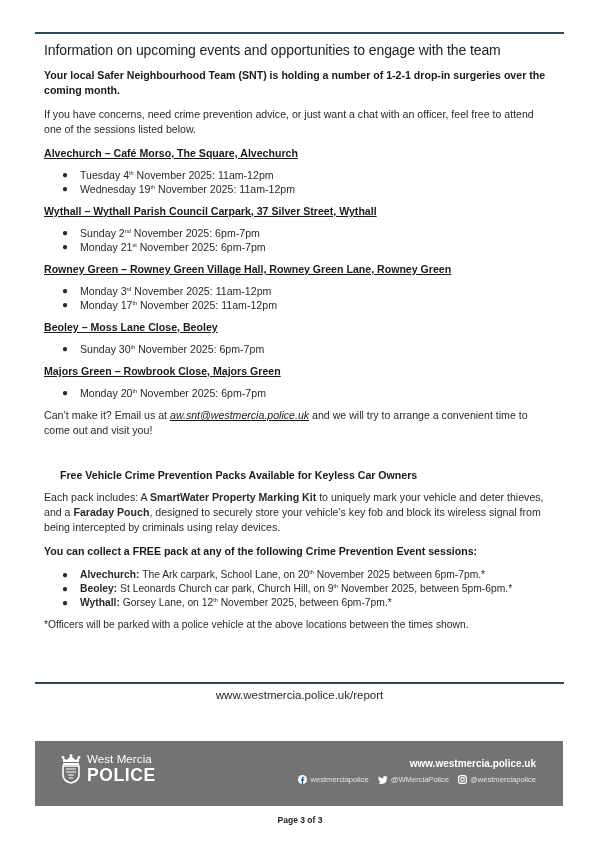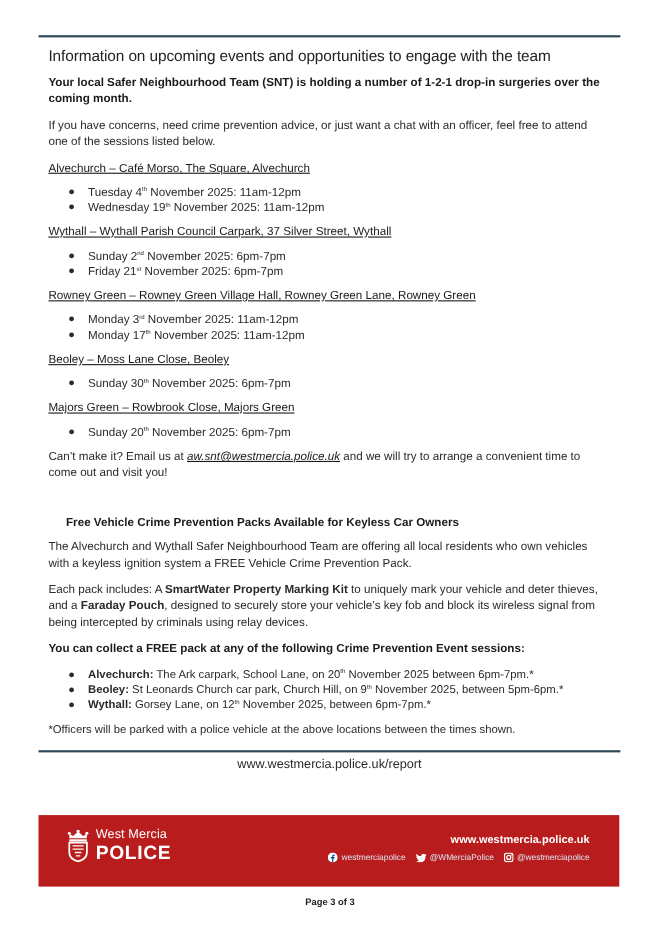--- a/index.html
+++ b/index.html
@@ -6,21 +6,21 @@
     body { width: 600px; height: 847px; position: relative; overflow: hidden;
            font-family: "Liberation Sans", "DejaVu Sans", sans-serif; color: #1f1f1f; }
     .rule { position: absolute; left: 35px; width: 529px; height: 2px; background: #2e4a5a; }
     .rule.top { top: 32px; }
     .rule.bottom { top: 682px; }
 
     .content { position: absolute; left: 44px; top: 40px; width: 510px; }
     .h1 { font-size: 14px; font-weight: normal; color: #222; margin: 2px 0 10px 0; letter-spacing: -0.1px; }
     .lead { font-size: 10.6px; font-weight: bold; line-height: 15px; margin: 0 0 9px 0; color: #1b1b1b; }
     .para { font-size: 10.6px; line-height: 15px; margin: 0 0 9px 0; color: #2a2a2a; }
-    .loc { font-size: 10.6px; font-weight: normal; text-decoration: underline; margin: 0 0 8px 0; color: #1b1b1b; line-height: 14px; }
+    .loc { font-size: 10.6px; font-weight: bold; text-decoration: underline; margin: 0 0 8px 0; color: #1b1b1b; line-height: 14px; }
     ul.sessions { list-style: none; margin: 0 0 8px 0; padding: 0; }
     ul.sessions li { font-size: 10.6px; line-height: 14px; position: relative; padding-left: 36px; color: #2a2a2a; }
     ul.sessions li .bullet { position: absolute; left: 18px; top: 0; font-size: 10px; }
     sup { font-size: 5.5px; vertical-align: 4px; line-height: 0; }
     .email { font-weight: normal; font-style: italic; text-decoration: underline; color: #1b1b1b; }
     .spacer { height: 22px; }
     .h2 { font-size: 10.6px; font-weight: bold; margin: 0 0 9px 0; color: #1b1b1b; padding-left: 16px; }
     ul.events { list-style: none; margin: 0 0 8px 0; padding: 0; }
     ul.events li { font-size: 10.3px; line-height: 14px; position: relative; padding-left: 36px; color: #2a2a2a; }
     ul.events li .bullet { position: absolute; left: 18px; top: 0; font-size: 10px; }
@@ -62,21 +62,21 @@
       <ul class="sessions">
         <li><span class="bullet">●</span><span>Tuesday 4</span><sup>th</sup><span> November 2025: 11am-12pm</span></li>
         <li><span class="bullet">●</span><span>Wednesday 19</span><sup>th</sup><span> November 2025: 11am-12pm</span></li>
       </ul>
     </div>
 
     <div>
       <p class="loc">Wythall – Wythall Parish Council Carpark, 37 Silver Street, Wythall</p>
       <ul class="sessions">
         <li><span class="bullet">●</span><span>Sunday 2</span><sup>nd</sup><span> November 2025: 6pm-7pm</span></li>
-        <li><span class="bullet">●</span><span>Friday 21</span><sup>st</sup><span> November 2025: 6pm-7pm</span></li>
+        <li><span class="bullet">●</span><span>Monday 21</span><sup>st</sup><span> November 2025: 6pm-7pm</span></li>
       </ul>
     </div>
 
     <div>
       <p class="loc">Rowney Green – Rowney Green Village Hall, Rowney Green Lane, Rowney Green</p>
       <ul class="sessions">
         <li><span class="bullet">●</span><span>Monday 3</span><sup>rd</sup><span> November 2025: 11am-12pm</span></li>
         <li><span class="bullet">●</span><span>Monday 17</span><sup>th</sup><span> November 2025: 11am-12pm</span></li>
       </ul>
     </div>
@@ -84,50 +84,49 @@
     <div>
       <p class="loc">Beoley – Moss Lane Close, Beoley</p>
       <ul class="sessions">
         <li><span class="bullet">●</span><span>Sunday 30</span><sup>th</sup><span> November 2025: 6pm-7pm</span></li>
       </ul>
     </div>
 
     <div>
       <p class="loc">Majors Green – Rowbrook Close, Majors Green</p>
       <ul class="sessions">
-        <li><span class="bullet">●</span><span>Sunday 20</span><sup>th</sup><span> November 2025: 6pm-7pm</span></li>
+        <li><span class="bullet">●</span><span>Monday 20</span><sup>th</sup><span> November 2025: 6pm-7pm</span></li>
       </ul>
     </div>
   </div>
 
   <p class="para"><span>Can’t make it? Email us at </span><a class="email">aw.snt@westmercia.police.uk</a><span> and we will try to arrange a convenient time to come out and visit you!</span></p>
 
   <div class="spacer"></div>
 
   <p class="h2">Free Vehicle Crime Prevention Packs Available for Keyless Car Owners</p>
-  <p class="para">The Alvechurch and Wythall Safer Neighbourhood Team are offering all local residents who own vehicles with a keyless ignition system a FREE Vehicle Crime Prevention Pack.</p>
   <p class="para"><span>Each pack includes: A </span><b>SmartWater Property Marking Kit</b><span> to uniquely mark your vehicle and deter thieves, and a </span><b>Faraday Pouch</b><span>, designed to securely store your vehicle’s key fob and block its wireless signal from being intercepted by criminals using relay devices.</span></p>
   <p class="lead">You can collect a FREE pack at any of the following Crime Prevention Event sessions:</p>
 
   <ul class="events">
     <li><span class="bullet">●</span><b>Alvechurch:</b><span> The Ark carpark, School Lane, on 20</span><sup>th</sup><span> November 2025 between 6pm-7pm.*</span></li>
     <li><span class="bullet">●</span><b>Beoley:</b><span> St Leonards Church car park, Church Hill, on 9</span><sup>th</sup><span> November 2025, between 5pm-6pm.*</span></li>
     <li><span class="bullet">●</span><b>Wythall:</b><span> Gorsey Lane, on 12</span><sup>th</sup><span> November 2025, between 6pm-7pm.*</span></li>
   </ul>
 
   <p class="note">*Officers will be parked with a police vehicle at the above locations between the times shown.</p>
 </div>
 
 <div class="rule bottom"></div>
 
 <div class="report">
   <div class="r2">www.westmercia.police.uk/report</div>
 </div>
 
-<div class="banner" style="background: #b91c1c;">
+<div class="banner" style="background: #737373;">
   <div class="logo">
     <svg class="crest" viewBox="0 0 24 30">
 
       <path d="M4 8 L4 4 L7.5 6 L12 2 L16.5 6 L20 4 L20 8 Z" fill="#fff"></path>
       <circle cx="4" cy="3.5" r="1.4" fill="#fff"></circle>
       <circle cx="12" cy="1.6" r="1.4" fill="#fff"></circle>
       <circle cx="20" cy="3.5" r="1.4" fill="#fff"></circle>
       <rect x="4" y="9" width="16" height="2" fill="#fff"></rect>
 
       <path d="M4 12 L20 12 L20 21 Q20 27 12 29 Q4 27 4 21 Z" fill="none" stroke="#fff" stroke-width="1.6"></path>

